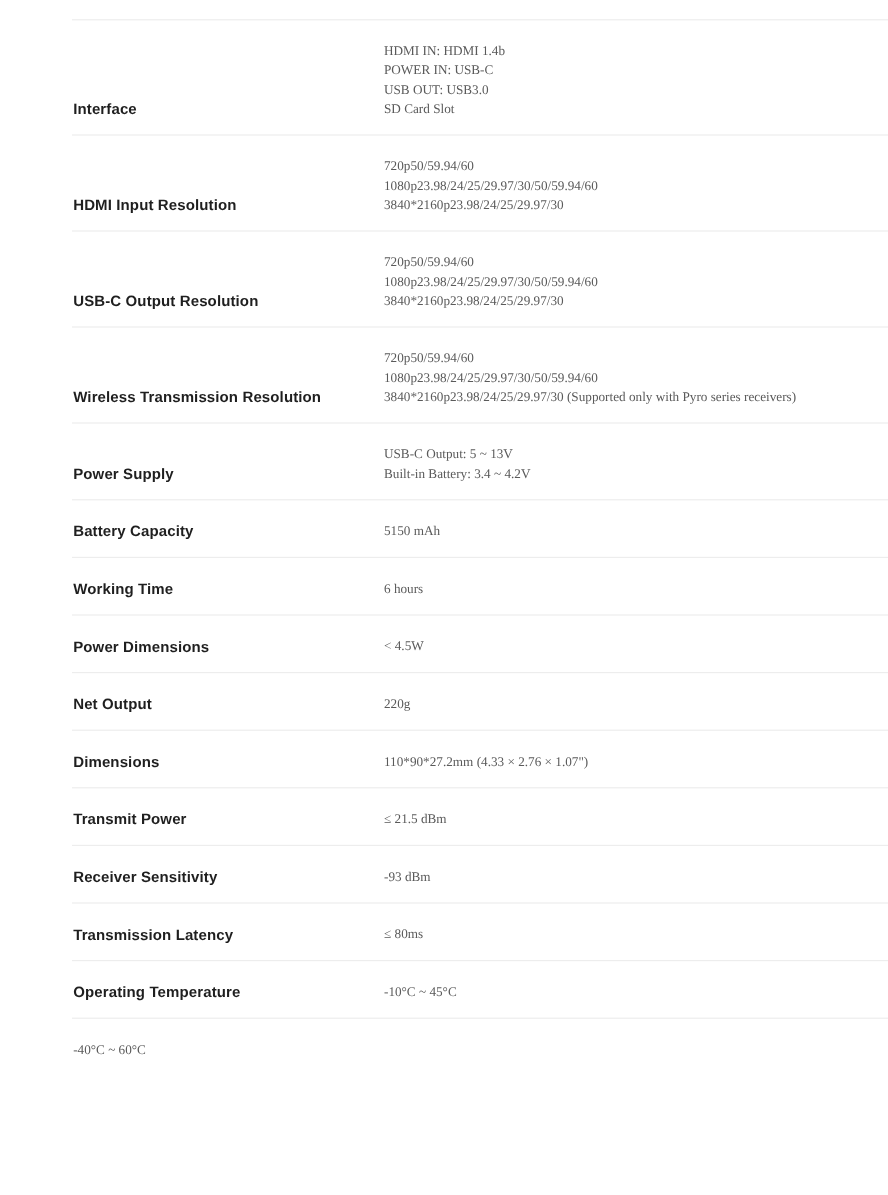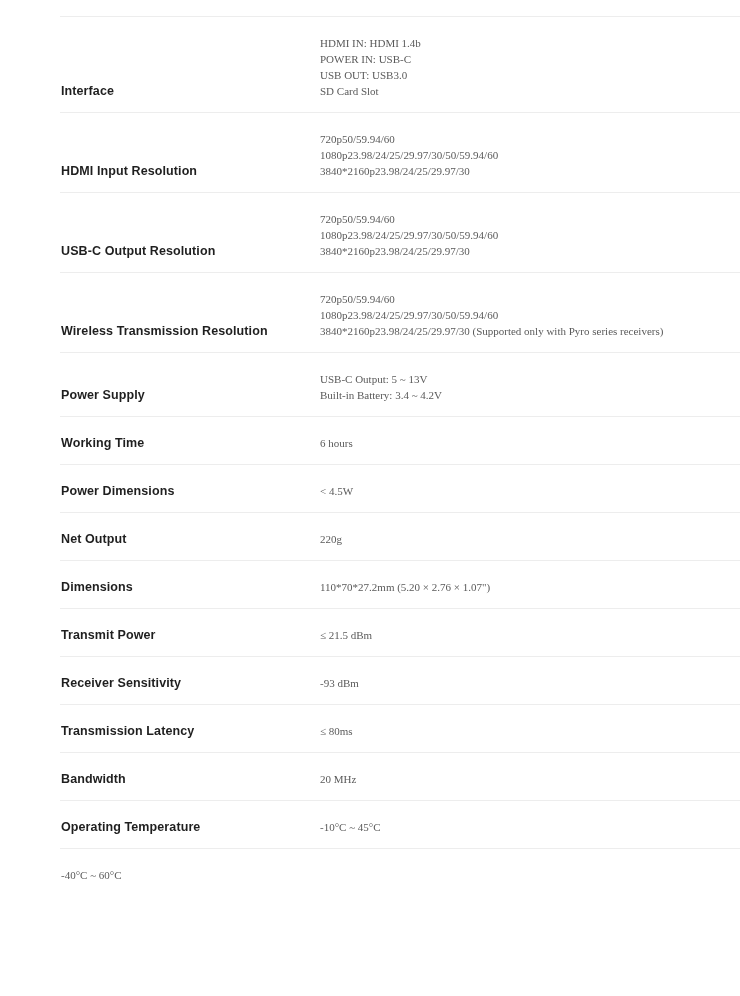--- a/index.html
+++ b/index.html
@@ -86,41 +86,47 @@
         </div>
       </div>
       <div class="spec-row">
         <div class="spec-label">Power Supply</div>
         <div class="spec-values">
           <div class="spec-value-line">USB-C Output: 5 ~ 13V</div>
           <div class="spec-value-line">Built-in Battery: 3.4 ~ 4.2V</div>
         </div>
       </div>
       <div class="spec-row">
+        <div class="spec-label">Battery Capacity</div>
+        <div class="spec-values">
+          <div class="spec-value-line">5150 mAh</div>
+        </div>
+      </div>
+      <div class="spec-row">
         <div class="spec-label">Working Time</div>
         <div class="spec-values">
           <div class="spec-value-line">6 hours</div>
         </div>
       </div>
       <div class="spec-row">
         <div class="spec-label">Power Dimensions</div>
         <div class="spec-values">
           <div class="spec-value-line">&lt; 4.5W</div>
         </div>
       </div>
       <div class="spec-row">
         <div class="spec-label">Net Output</div>
         <div class="spec-values">
           <div class="spec-value-line">220g</div>
         </div>
       </div>
       <div class="spec-row">
         <div class="spec-label">Dimensions</div>
         <div class="spec-values">
-          <div class="spec-value-line">110*70*27.2mm (5.20 × 2.76 × 1.07")</div>
+          <div class="spec-value-line">110*90*27.2mm (4.33 × 2.76 × 1.07")</div>
         </div>
       </div>
       <div class="spec-row">
         <div class="spec-label">Transmit Power</div>
         <div class="spec-values">
           <div class="spec-value-line">≤ 21.5 dBm</div>
         </div>
       </div>
       <div class="spec-row">
         <div class="spec-label">Receiver Sensitivity</div>
@@ -128,26 +134,20 @@
           <div class="spec-value-line">-93 dBm</div>
         </div>
       </div>
       <div class="spec-row">
         <div class="spec-label">Transmission Latency</div>
         <div class="spec-values">
           <div class="spec-value-line">≤ 80ms</div>
         </div>
       </div>
       <div class="spec-row">
-        <div class="spec-label">Bandwidth</div>
-        <div class="spec-values">
-          <div class="spec-value-line">20 MHz</div>
-        </div>
-      </div>
-      <div class="spec-row">
         <div class="spec-label">Operating Temperature</div>
         <div class="spec-values">
           <div class="spec-value-line">-10°C ~ 45°C</div>
         </div>
       </div>
       <div class="spec-row">
         <div class="spec-values">
           <div class="spec-value-line">-40°C ~ 60°C</div>
         </div>
       </div>

